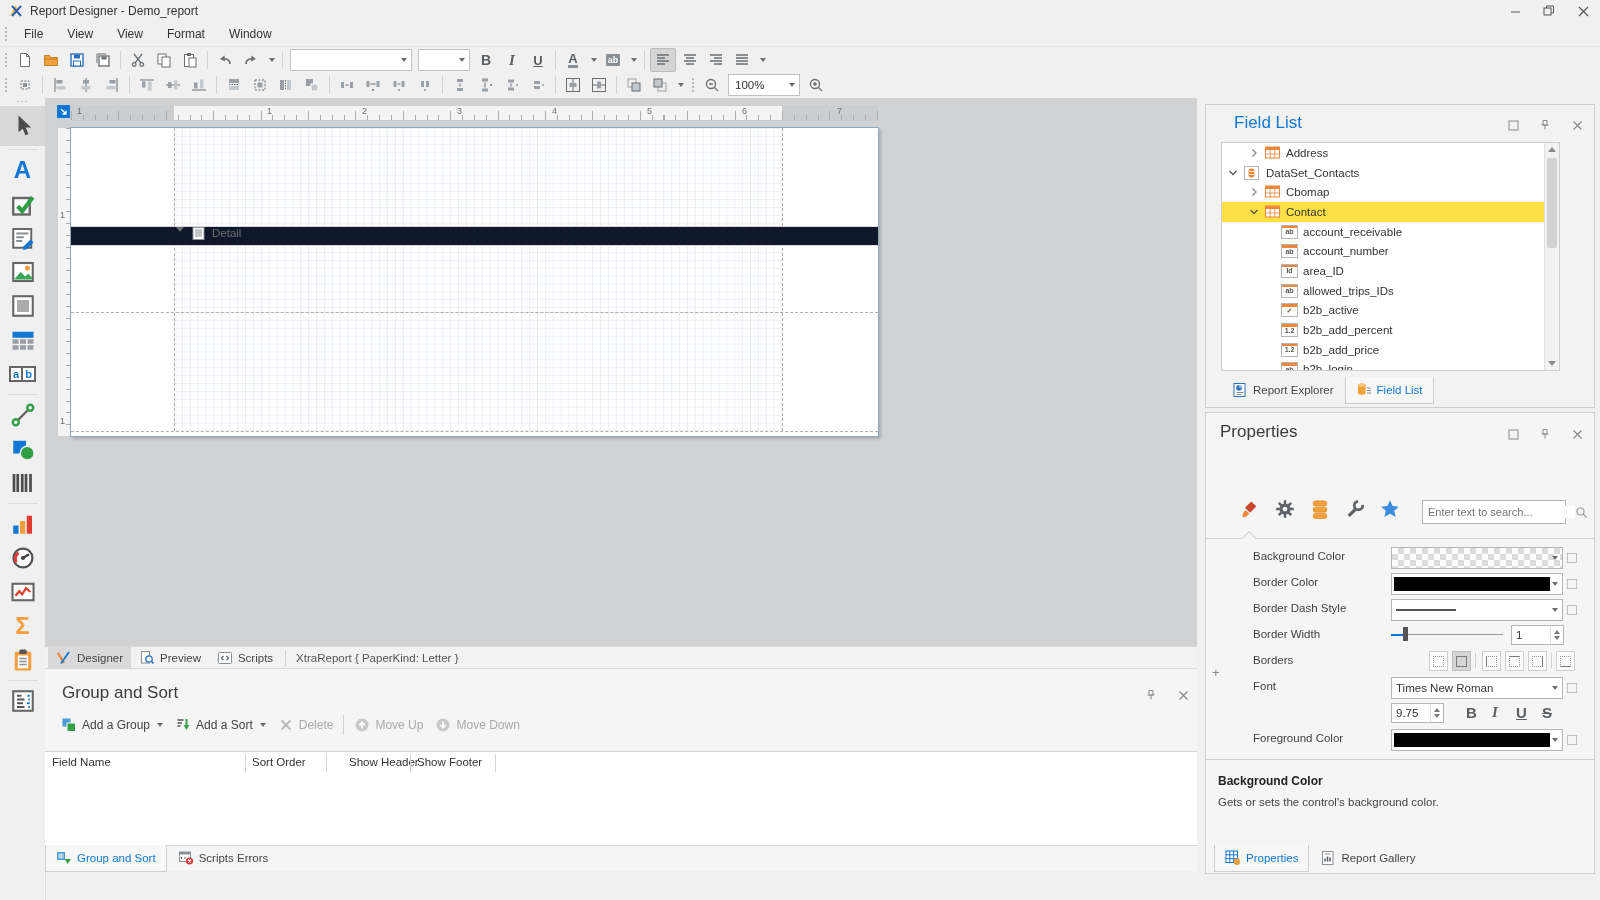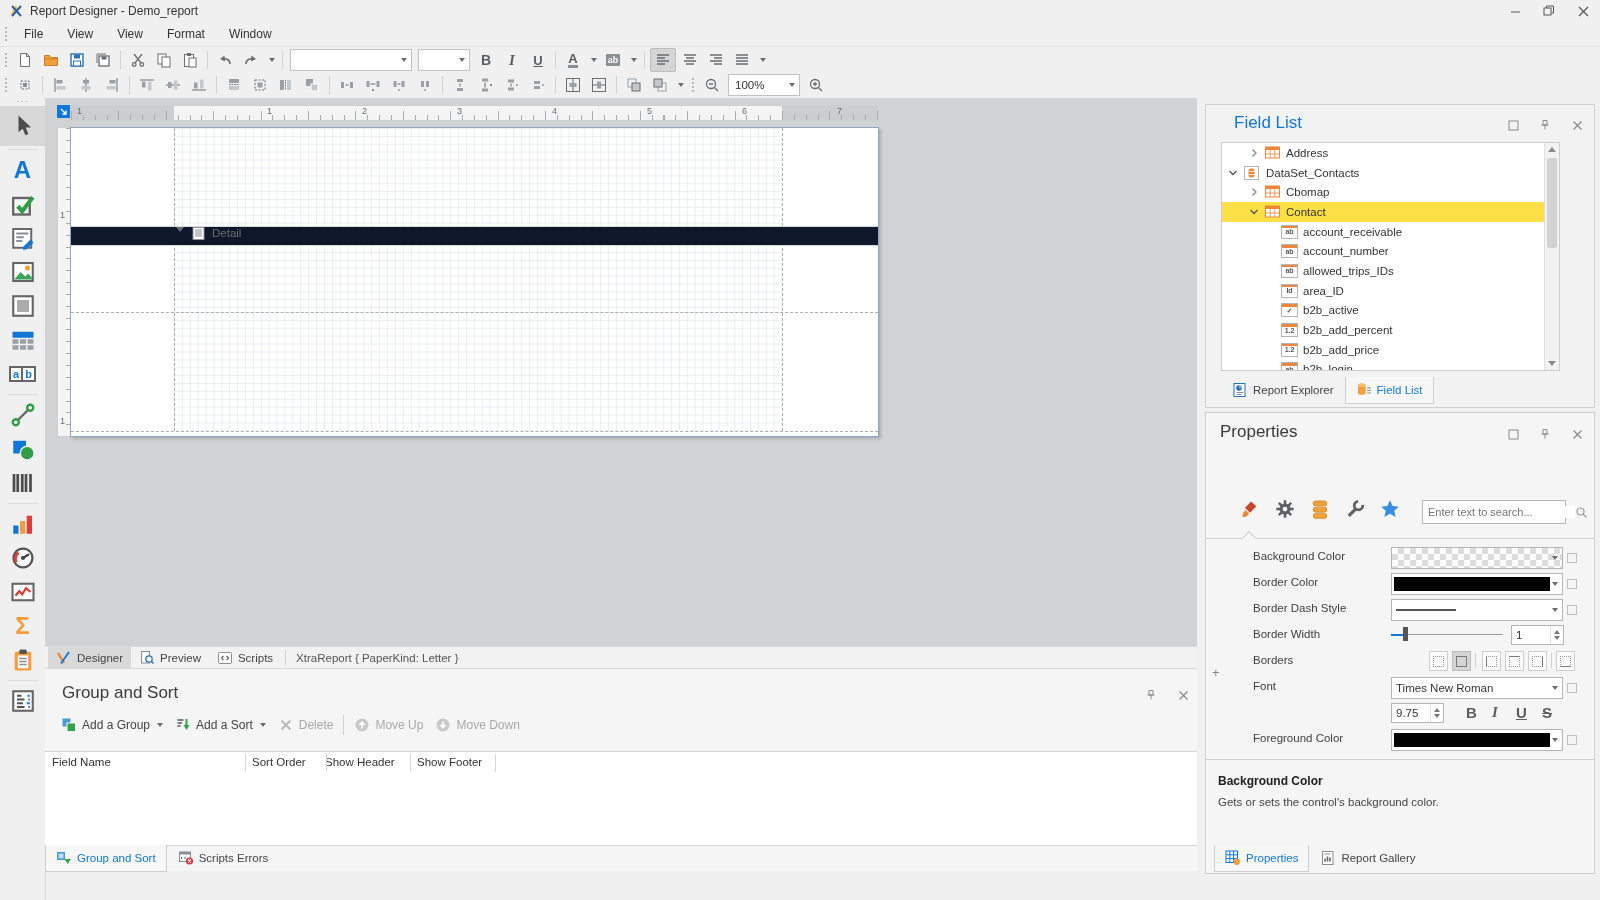--- a/index.html
+++ b/index.html
@@ -719,21 +719,21 @@
           <circle cx="8" cy="8" r="6.5" fill="#c9c9c9"></circle>
           <path d="M8 4.5 v5.7 M5.3 7.8 L8 10.8 L10.7 7.8" fill="none" stroke="#fff" stroke-width="1.7"></path>
         </svg>
       <span>Move Down</span>
     </span>
   </div>
 
   <div class="gridhead">
     <span class="colhead" style="left:7px">Field Name</span>
     <span class="colhead" style="left:207px">Sort Order</span>
-    <span class="colhead" style="left:280px">Show Header</span>
+    <span class="colhead" style="left:304px">Show Header</span>
     <span class="colhead" style="left:372px">Show Footer</span>
     <span class="colsep" style="left:200px"></span>
     <span class="colsep" style="left:281px"></span>
     <span class="colsep" style="left:365px"></span>
     <span class="colsep" style="left:450px"></span>
   </div>
   <div class="abs" style="left:0;top:104px;width:1152px;height:72px;background:#fff;border-bottom:1px solid #d5d5d5"></div>
 
   <div class="doc-tabs" style="left:0;top:176px">
     <div class="doc-tab active">
@@ -848,30 +848,30 @@
       <div class="trow">
         <span class="fld-ico" style="left:59px">
             <i class="fld-bar"></i>
             <b>ab</b>
           </span>
         <span class="tlabel" style="left:81px">account_number</span>
       </div>
       <div class="trow">
         <span class="fld-ico" style="left:59px">
             <i class="fld-bar"></i>
-            <b>ab</b>
-          </span>
-        <span class="tlabel" style="left:81px">allowed_trips_IDs</span>
+            <b>Id</b>
+          </span>
+        <span class="tlabel" style="left:81px">area_ID</span>
       </div>
       <div class="trow">
         <span class="fld-ico" style="left:59px">
             <i class="fld-bar"></i>
-            <b>Id</b>
-          </span>
-        <span class="tlabel" style="left:81px">area_ID</span>
+            <b>ab</b>
+          </span>
+        <span class="tlabel" style="left:81px">allowed_trips_IDs</span>
       </div>
       <div class="trow">
         <span class="fld-ico" style="left:59px">
             <i class="fld-bar"></i>
             <b>✓</b>
           </span>
         <span class="tlabel" style="left:81px">b2b_active</span>
       </div>
       <div class="trow">
         <span class="fld-ico" style="left:59px">

